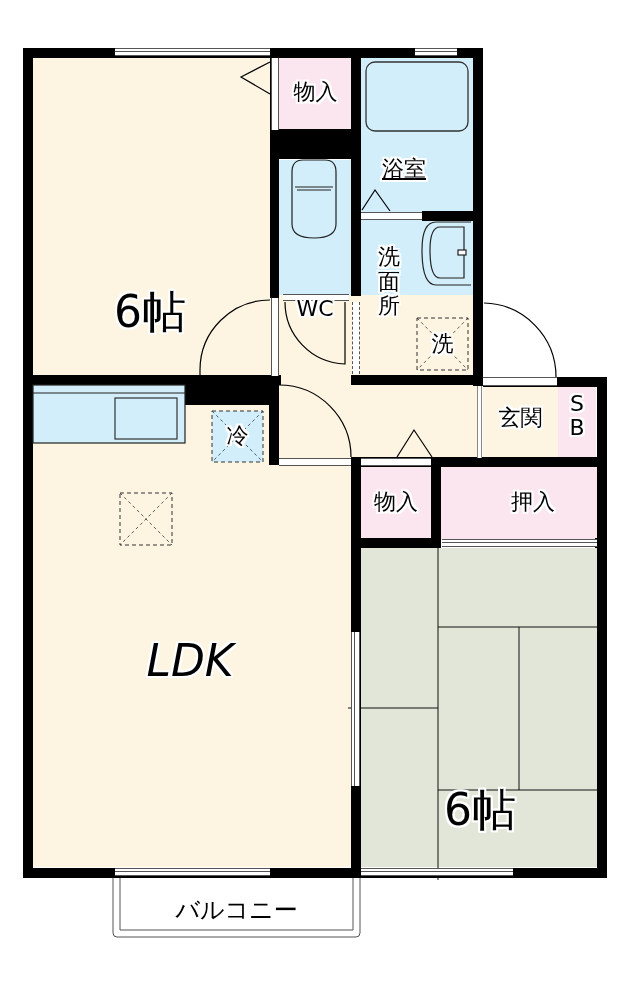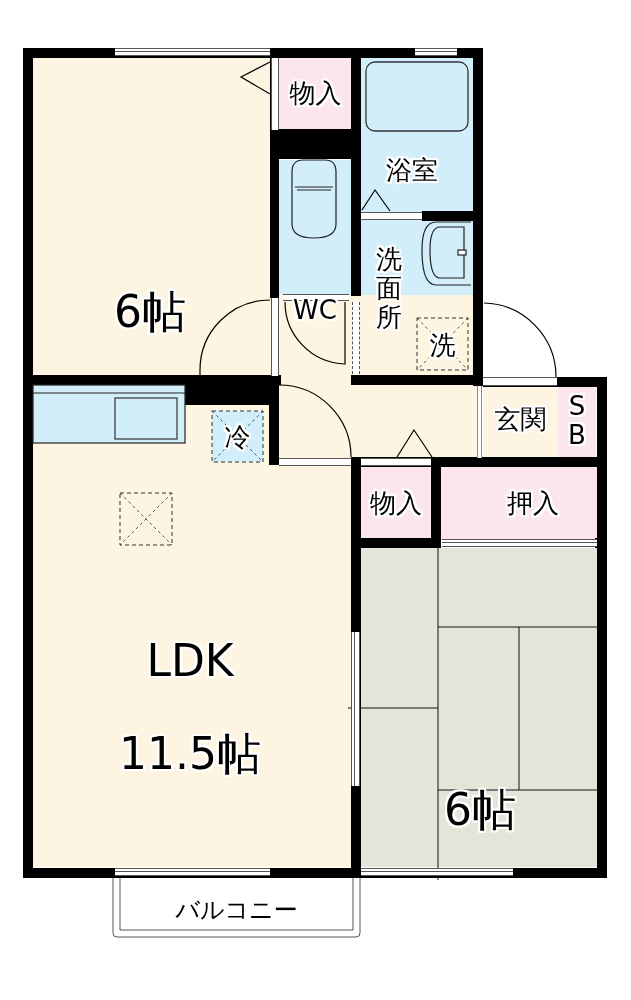--- a/index.html
+++ b/index.html
@@ -10,21 +10,21 @@
   .cream{background:#fdf4e1;}
   .pink{background:#fbe6ef;}
   .blue{background:#d2eefb;}
   .tatami{background:#e1e6d9;}
   .label{position:absolute;color:#000;text-align:center;line-height:1.05;white-space:pre-line;
     text-shadow:
       -2px -2px 0 #fff, 2px -2px 0 #fff, -2px 2px 0 #fff, 2px 2px 0 #fff,
       0 -2px 0 #fff, 0 2px 0 #fff, -2px 0 0 #fff, 2px 0 0 #fff;}
   .big{font-size:44px;}
   .mid{font-size:24px;}
-  .small{font-size:26px;}
+  .small{font-size:22px;}
   .window-h{position:absolute;height:8px;background:#fff;border-top:1.5px solid #555;border-bottom:1.5px solid #555;box-sizing:border-box;}
   .window-h::after{content:"";position:absolute;left:0;right:0;top:2px;height:1px;background:#555;}
   .window-v{position:absolute;width:8px;background:#fff;border-left:1.5px solid #555;border-right:1.5px solid #555;box-sizing:border-box;}
   .window-v::after{content:"";position:absolute;top:0;bottom:0;left:2px;width:1px;background:#555;}
   svg{position:absolute;overflow:visible;}
 </style>
 </head>
 <body>
 
 <div class="room cream" style="left:33px;top:57px;width:238px;height:320px;"></div>
@@ -144,36 +144,35 @@
   <path d="M113 878 L113 933 Q113 937 117 937 L356 937 Q360 937 360 933 L360 878" fill="none" stroke="#555" stroke-width="1"></path>
   <path d="M120 878 L120 930 L353 930 L353 878" fill="none" stroke="#555" stroke-width="1"></path>
 </svg>
 
 <div class="label big" style="left:70px;top:150px;width:160px;">
   <br>
   <span>6帖</span>
 </div>
 
 <div class="label small" style="left:279px;top:80px;width:73px;">物入</div>
-<div class="label small" style="left:362px;top:157px;width:100px;">浴室</div>
+<div class="label small" style="left:354px;top:157px;width:100px;text-decoration:underline;">浴室</div>
 <div class="label small" style="left:279px;top:253px;width:72px;margin-top:44px;">WC</div>
 <div class="label small" style="left:372px;top:245px;width:34px;line-height:1.12;">洗
 面
 所</div>
 <div class="label small" style="left:417px;top:332px;width:51px;">洗</div>
 <div class="label small" style="left:212px;top:424px;width:51px;">冷</div>
 <div class="label small" style="left:483px;top:406px;width:75px;">玄関</div>
 <div class="label small" style="left:558px;top:392px;width:38px;line-height:1.1;">S
 B</div>
 <div class="label small" style="left:361px;top:490px;width:70px;">物入</div>
 <div class="label small" style="left:441px;top:490px;width:184px;">押入</div>
 
-<div class="label big" style="left:80px;top:592px;width:220px;">
+<div class="label big" style="left:80px;top:592px;width:220px;font-style:italic;">
   <span>LDK</span><br>
-  <span>11.5帖</span>
 </div>
 
 <div class="label big" style="left:400px;top:648px;width:160px;">
   <br>
   <span>6帖</span>
 </div>
 
 <div class="label mid" style="left:120px;top:898px;width:233px;">バルコニー</div>
 
 </body></html>

